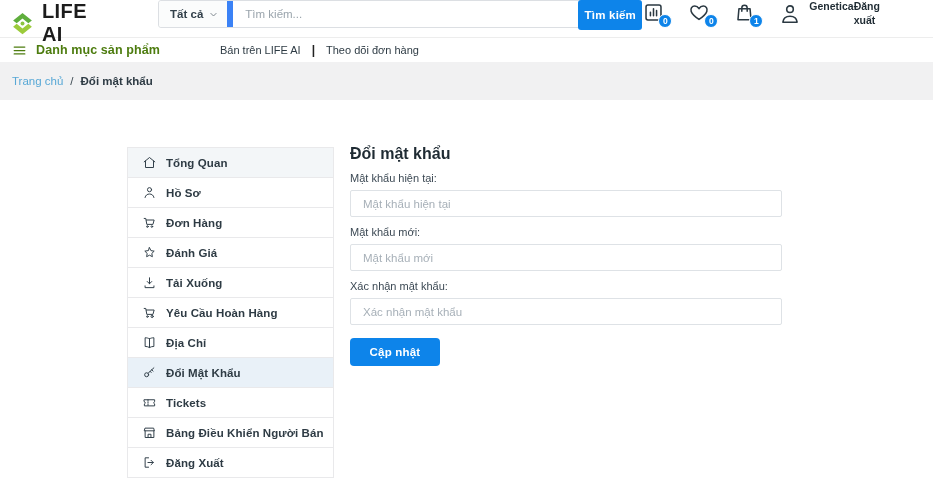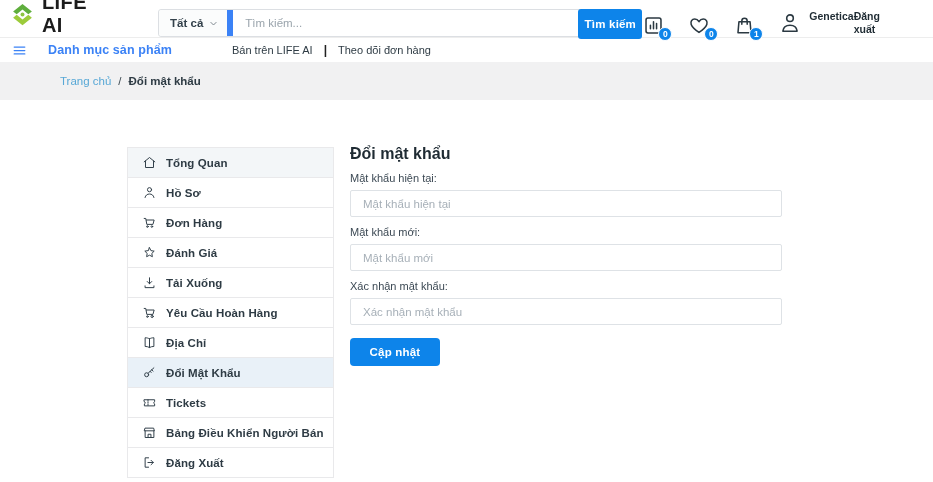--- a/index.html
+++ b/index.html
@@ -8,21 +8,21 @@
     width:933px; height:482px; overflow:hidden; position:relative;
     font-family:"Liberation Sans", sans-serif;
     color:#2b3942;
     -webkit-font-smoothing:antialiased;
   }
   svg { display:block; }
   .stroke-ic { fill:none; stroke:currentColor; stroke-width:1.6; stroke-linecap:round; stroke-linejoin:round; }
 
   
   .topbar {
-    height:38px; display:flex; align-items:flex-end;
+    height:38px; display:flex; align-items:flex-start;
     padding:0 48px 0 10px; background:#fff;
     border-bottom:1px solid #ededed;
   }
   .logo { display:flex; align-items:center; gap:7px; cursor:pointer; }
   .logo-text { font-size:20px; font-weight:700; letter-spacing:0.4px; color:#1c1c1c; }
 
   .searchbar {
     display:flex; align-items:stretch; height:28px; margin-left:61px;
     border:1px solid #dcdfe3; border-radius:3px; background:#fff; overflow:visible;
   }
@@ -50,32 +50,32 @@
     position:absolute; right:-7px; bottom:-4px; min-width:14px; height:14px;
     background:#0d84ea; border-radius:50%; color:#fff; font-size:8.5px; font-weight:700;
     display:flex; align-items:center; justify-content:center; border:1.5px solid #fff;
   }
   .account { display:flex; align-items:center; gap:7px; margin-left:22px; cursor:pointer; color:#2b3942; }
   .account-texts { display:flex; flex-direction:row; justify-content:center; }
   .account-texts span { font-size:10.5px; font-weight:700; line-height:1.3; color:#1f2b33; }
 
   
   .subnav { height:24px; display:flex; align-items:center; background:#fff; padding:0 10px 0 12px; }
-  .catmenu { display:flex; align-items:center; gap:21px; cursor:pointer; color:#3b82f6;justify-content:center; }
+  .catmenu { display:flex; align-items:center; gap:9px; cursor:pointer; color:#4d7c0f;justify-content:center; }
   .catmenu-label { font-size:12.5px; font-weight:700; letter-spacing:0.1px; }
   .navlinks { display:flex; align-items:center; gap:11px; margin-left:60px; }
   .navlink { font-size:11px; color:#2e3b44; cursor:pointer; text-decoration:none; }
   .vbar { color:#222; font-weight:600; font-size:12px; }
 
   
   .breadcrumb {
     height:38px; background:#f1f1f2; display:flex; align-items:center;
     padding:0 12px; gap:7px; font-size:11.5px;
   }
-  .crumb-home { color:#58a8d6; cursor:pointer;margin-left:48px; }
+  .crumb-home { color:#58a8d6; cursor:pointer; }
   .crumb-sep { color:#3a474f; }
   .crumb-cur { color:#2e3b44; font-weight:700; }
 
   
   .content { display:flex; margin:47px 0 0 127px; }
 
   .sidebar { width:207px; border:1px solid #e9e9eb; border-bottom:none; background:#fff; }
   .side-item {
     height:30px; display:flex; align-items:center; gap:9px; padding:0 12px 0 14px;
     border-bottom:1px solid #e9e9eb; cursor:pointer; background:#fff;

